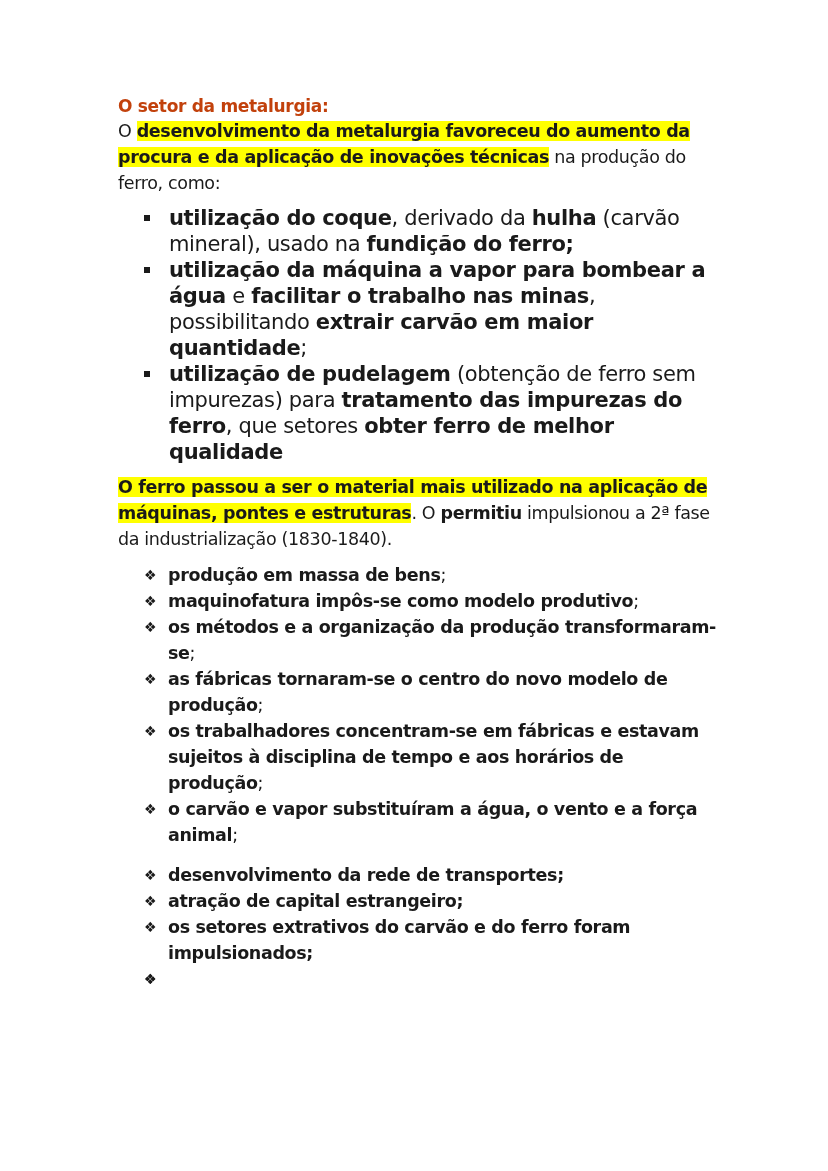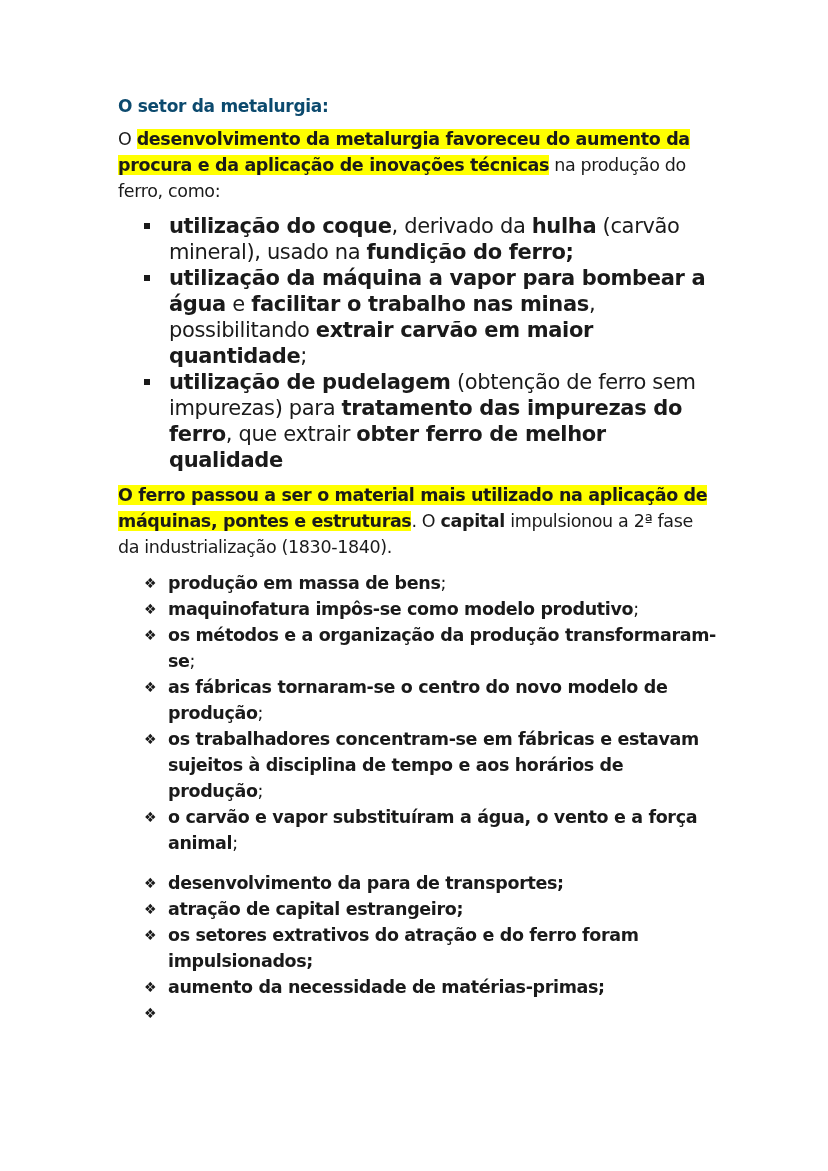--- a/index.html
+++ b/index.html
@@ -3,21 +3,21 @@
   <meta charset="utf-8">
   <style>
     html, body { margin: 0; padding: 0; background: #ffffff; }
     body {
       width: 828px; height: 1171px; position: relative; overflow: hidden;
       font-family: "DejaVu Sans", sans-serif;
       color: #1a1a1a;
     }
     .page { position: absolute; left: 118px; top: 96px; width: 600px; }
     .heading {
-      color: #0c4a6e; font-weight: bold; font-size: 17px;
+      color: #c2410c; font-weight: bold; font-size: 17px;
       letter-spacing: -0.3px; margin: 0;
     }
     .para {
       font-size: 17.5px; line-height: 26px; letter-spacing: -0.35px;
       margin: 0;
     }
     .hl { background: #ffff00; }
     b { font-weight: bold; }
     ul { list-style: none; margin: 0; padding: 0; }
     .sq-list { margin-left: 24px; }
@@ -32,42 +32,42 @@
     }
     .semi { font-weight: normal; }
   </style>
 </head>
 <body>
 
 <div class="page">
 
   <h2 class="heading">O setor da metalurgia:</h2>
 
-  <p class="para" style="margin-top:10px;"><span>O </span><b class="hl">desenvolvimento da metalurgia favoreceu do aumento da procura e da aplicação de inovações técnicas</b><span> na produção do ferro, como:</span></p>
+  <p class="para" style="margin-top:2px;"><span>O </span><b class="hl">desenvolvimento da metalurgia favoreceu do aumento da procura e da aplicação de inovações técnicas</b><span> na produção do ferro, como:</span></p>
 
   <ul class="sq-list" style="margin-top:9px;">
     <li><span class="bullet"></span><b>utilização do coque</b><span>, derivado da </span><b>hulha</b><span> (carvão mineral), usado na </span><b>fundição do ferro;</b><span></span></li>
     <li><span class="bullet"></span><b>utilização da máquina a vapor para bombear a água</b><span> e </span><b>facilitar o trabalho nas minas</b><span>, possibilitando </span><b>extrair carvão em maior quantidade</b><span>;</span></li>
-    <li><span class="bullet"></span><b>utilização de pudelagem</b><span> (obtenção de ferro sem impurezas) para </span><b>tratamento das impurezas do ferro</b><span>, que extrair </span><b>obter ferro de melhor qualidade</b><span></span></li>
+    <li><span class="bullet"></span><b>utilização de pudelagem</b><span> (obtenção de ferro sem impurezas) para </span><b>tratamento das impurezas do ferro</b><span>, que setores </span><b>obter ferro de melhor qualidade</b><span></span></li>
   </ul>
 
-  <p class="para" style="margin-top:9px;"><b class="hl">O ferro passou a ser o material mais utilizado na aplicação de máquinas, pontes e estruturas</b><span>. O </span><b>capital</b><span> impulsionou a 2ª fase da industrialização (1830-1840).</span></p>
+  <p class="para" style="margin-top:9px;"><b class="hl">O ferro passou a ser o material mais utilizado na aplicação de máquinas, pontes e estruturas</b><span>. O </span><b>permitiu</b><span> impulsionou a 2ª fase da industrialização (1830-1840).</span></p>
 
 
   <ul class="dm-list" style="margin-top:10px;">
     <li><span class="bullet">❖</span><span>produção em massa de bens</span><span class="semi">;</span></li>
     <li><span class="bullet">❖</span><span>maquinofatura impôs-se como modelo produtivo</span><span class="semi">;</span></li>
     <li><span class="bullet">❖</span><span>os métodos e a organização da produção transformaram-se</span><span class="semi">;</span></li>
     <li><span class="bullet">❖</span><span>as fábricas tornaram-se o centro do novo modelo de produção</span><span class="semi">;</span></li>
     <li><span class="bullet">❖</span><span>os trabalhadores concentram-se em fábricas e estavam sujeitos à disciplina de tempo e aos horários de produção</span><span class="semi">;</span></li>
     <li><span class="bullet">❖</span><span>o carvão e vapor substituíram a água, o vento e a força animal</span><span class="semi">;</span></li>
   </ul>
 
 
   <ul class="dm-list" style="margin-top:14px;">
-    <li><span class="bullet">❖</span><span>desenvolvimento da para de transportes;</span></li>
+    <li><span class="bullet">❖</span><span>desenvolvimento da rede de transportes;</span></li>
     <li><span class="bullet">❖</span><span>atração de capital estrangeiro;</span></li>
-    <li><span class="bullet">❖</span><span>os setores extrativos do atração e do ferro foram impulsionados;</span></li>
-    <li><span class="bullet">❖</span><span>aumento da necessidade de matérias-primas;</span></li>
+    <li><span class="bullet">❖</span><span>os setores extrativos do carvão e do ferro foram impulsionados;</span></li>
+    <li><span class="bullet">❖</span></li>
     <li><span class="bullet">❖</span></li>
   </ul>
 
 </div>
 
 </body></html>

